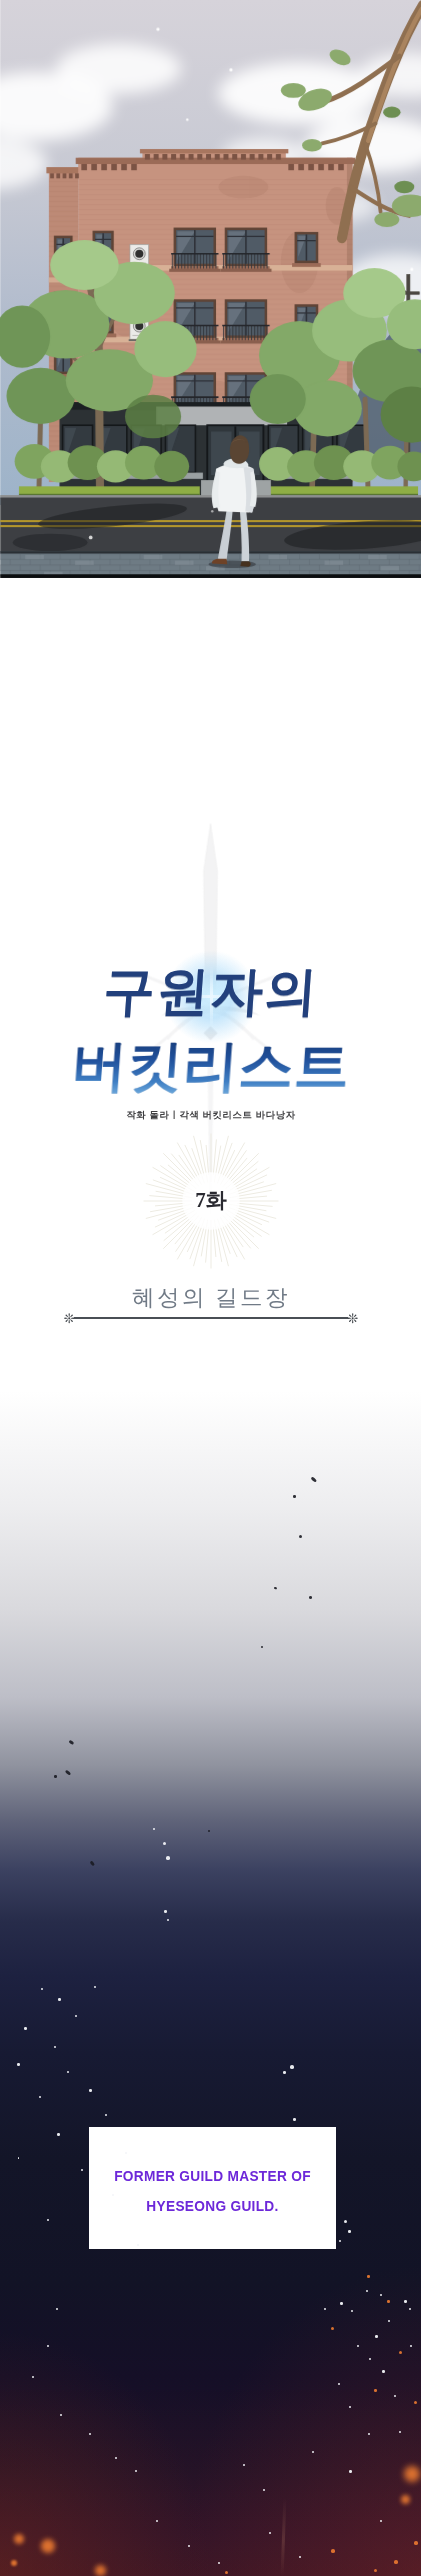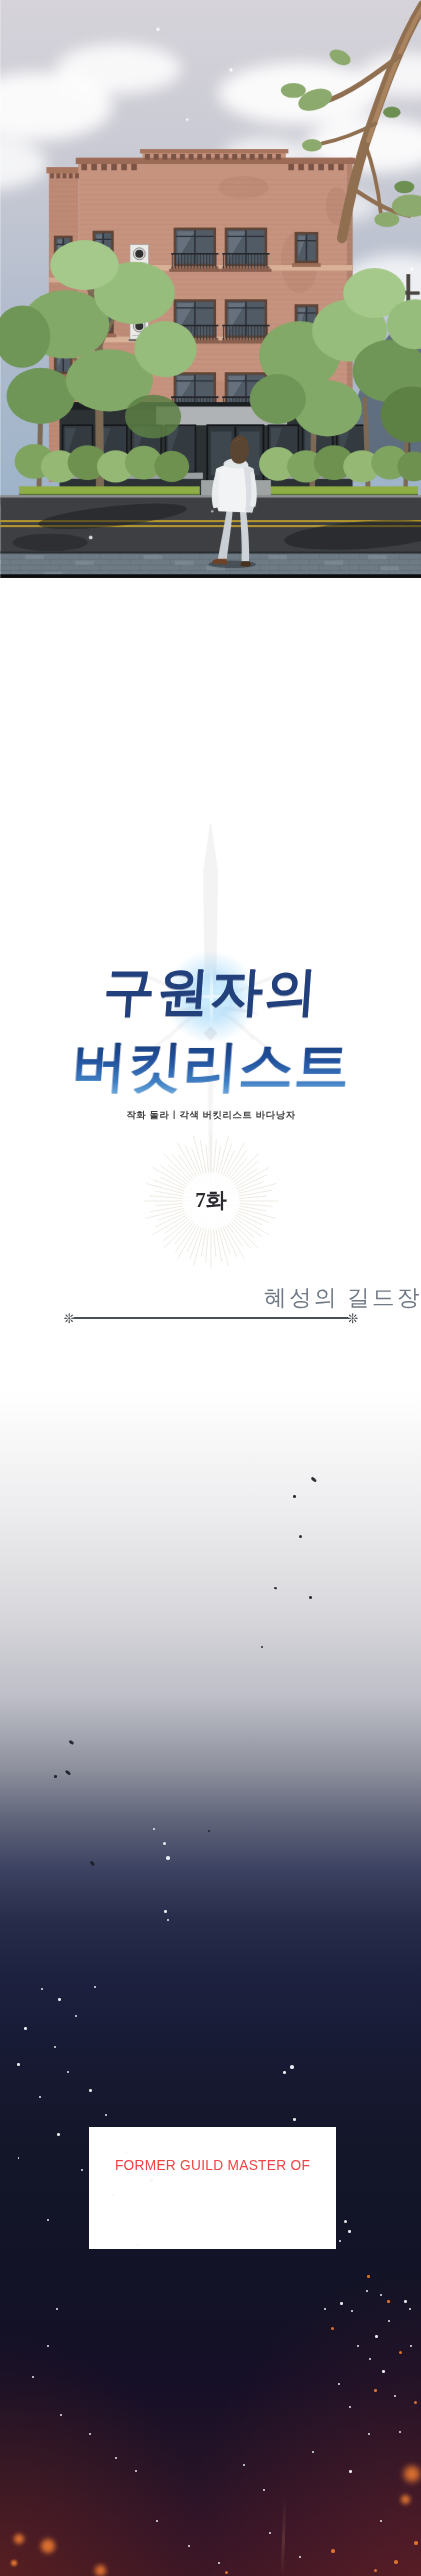--- a/index.html
+++ b/index.html
@@ -17,36 +17,36 @@
   .t1{top:922px;font-size:52px;letter-spacing:1.9px;color:#22407c;
     text-shadow:0 0.6px 0.6px rgba(20,40,90,.35);}
   .t2{top:993px;font-size:55px;letter-spacing:0.6px;
     background:linear-gradient(180deg,#14356d 0%,#20509b 40%,#3f7fc4 70%,#8ec6ec 100%);
     -webkit-background-clip:text;background-clip:text;color:transparent;
     filter:drop-shadow(0 0.6px 0.6px rgba(20,40,90,.3));}
   .credits{position:absolute;top:1100px;left:0;width:422px;text-align:center;
     font-size:9.4px;font-weight:bold;color:#3f3f41;letter-spacing:0.6px;}
   .episode-number{position:absolute;top:1186px;left:0;width:422px;text-align:center;
     font-family:"Liberation Serif",serif;font-size:21px;font-weight:bold;color:#2a2a31;}
-  .episode-title{position:absolute;top:1282px;left:0;width:422px;text-align:right;
+  .episode-title{position:absolute;top:1282px;left:0;width:422px;text-align:center;
     font-family:"Liberation Serif",serif;font-size:22.5px;letter-spacing:2.5px;color:#707a86;}
   .divider{position:absolute;top:1308px;left:65px;right:65px;height:20px;
     display:flex;align-items:center;}
   .divider .line{flex:1;height:1.2px;background:#4a4f55;}
   .divider .orn{font-size:13px;color:#3f4449;line-height:1;margin:0 -1.2px;}
   .glow{position:absolute;left:161px;top:947px;width:100px;height:100px;
     background:radial-gradient(circle,rgba(205,240,255,.95) 0%,rgba(150,210,248,.55) 30%,rgba(150,210,248,0) 66%);}
   .glow-v{position:absolute;left:210px;top:966px;width:2.5px;height:62px;filter:blur(0.6px);
     background:linear-gradient(180deg,rgba(190,230,255,0),#eaf7ff 50%,rgba(190,230,255,0));}
   .glow-h{position:absolute;left:185px;top:995px;width:52px;height:2.5px;filter:blur(0.6px);
     background:linear-gradient(90deg,rgba(190,230,255,0),#eaf7ff 50%,rgba(190,230,255,0));}
   
   .narration{position:absolute;left:89px;top:2127px;width:247px;height:122px;
     background:#ffffff;box-sizing:border-box;padding-top:30px;text-align:center;}
-  .narration p{margin:0;font-size:13.7px;line-height:18.7px;font-weight:normal;color:#ef4444;
+  .narration p{margin:11px;font-size:13.7px;line-height:18.7px;font-weight:bold;color:#6d28d9;
     letter-spacing:0.3px;transform:scaleY(1.05);}
   
   .pt{position:absolute;border-radius:50%;}
   .streak{position:absolute;left:282px;top:2498px;width:2.5px;height:78px;transform:rotate(2deg);
     background:linear-gradient(180deg,rgba(220,160,120,0),rgba(220,160,120,.18) 55%,rgba(220,160,120,0));}
   .corner-warm-left{position:absolute;left:0;bottom:0;width:225px;height:262px;
     background:radial-gradient(ellipse at 0% 100%,rgba(140,48,24,.34),rgba(140,48,24,0) 66%);}
   .corner-warm-right{position:absolute;right:0;bottom:0;width:249px;height:324px;
     background:radial-gradient(ellipse at 100% 100%,rgba(150,45,38,.30),rgba(150,45,38,0) 68%);}
   .bottom-warm{position:absolute;left:0;bottom:0;width:422px;height:187px;
@@ -892,20 +892,21 @@
     </div>
   </section>
 
   <div class="bottom-warm"></div>
   <div class="corner-warm-left"></div>
   <div class="corner-warm-right"></div>
   <div class="streak"></div>
 
   <div class="narration">
     <p>FORMER GUILD MASTER OF</p>
+    <p>HYESEONG GUILD.</p>
   </div>
 
   <div id="particles">
       <div class="pt" style="left: 311px; top: 1478px; width: 5.6px; height: 2.5px; background: rgb(25, 27, 34); opacity: 0.9; transform: rotate(40deg); border-radius: 45%;"></div>
       <div class="pt" style="left: 293px; top: 1495px; width: 2.5px; height: 2.5px; background: rgb(25, 27, 34); opacity: 0.9;"></div>
       <div class="pt" style="left: 299px; top: 1535px; width: 3.1px; height: 3.1px; background: rgb(25, 27, 34); opacity: 0.9;"></div>
       <div class="pt" style="left: 274px; top: 1587px; width: 2.5px; height: 1.9px; background: rgb(25, 27, 34); opacity: 0.9; transform: rotate(20deg); border-radius: 45%;"></div>
       <div class="pt" style="left: 309px; top: 1596px; width: 3.1px; height: 2.5px; background: rgb(25, 27, 34); opacity: 0.9;"></div>
       <div class="pt" style="left: 261px; top: 1646px; width: 1.9px; height: 1.9px; background: rgb(25, 27, 34); opacity: 0.9;"></div>
       <div class="pt" style="left: 69px; top: 1741px; width: 5px; height: 2.5px; background: rgb(25, 27, 34); opacity: 0.9; transform: rotate(35deg); border-radius: 45%;"></div>

